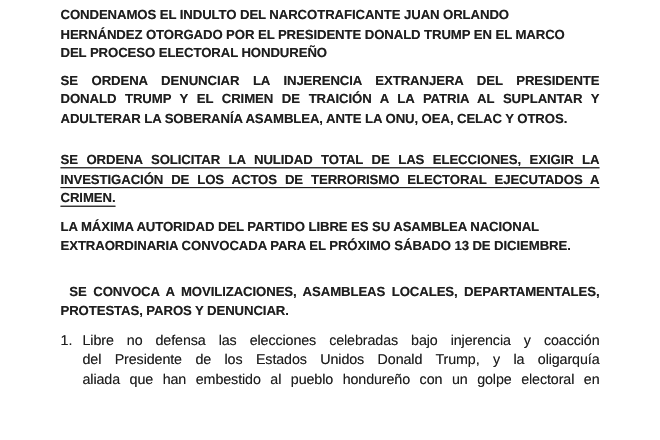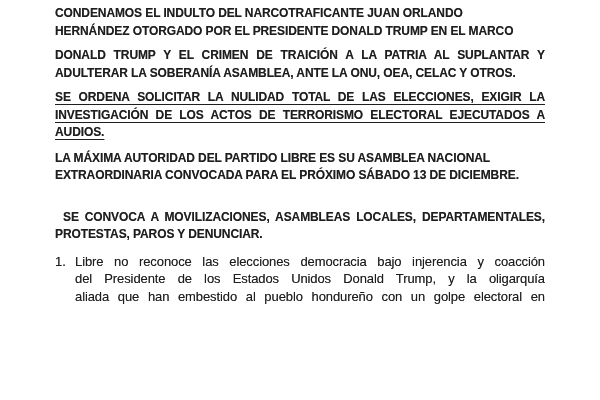--- a/index.html
+++ b/index.html
@@ -25,67 +25,69 @@
   .center { text-align: left; white-space: nowrap; }
   .j { text-align: justify; text-align-last: justify; }
   .left { text-align: left; text-align-last: left; }
   .indent { text-indent: 8px; }
   .u {
     text-decoration: underline;
     text-underline-offset: 2.5px;
     text-decoration-thickness: 1.3px;
   }
   .para-2 { margin-top: 7px; }
-  .para-3 { margin-top: 7px; }
+  .para-3 { margin-top: 20px; }
   .para-4 { margin-top: 8px; }
   .para-5 { margin-top: 24px; }
   .para-6 { margin-top: 9px; }
   .list { display: flex; margin-top: 9px; }
   .num {
     flex: 0 0 20px;
     font-size: 13px;
     line-height: 17.5px;
     text-shadow: 0 0 0.5px rgba(30,30,30,0.55);
   }
   .li-body { flex: 1; min-width: 0; }
 </style>
 </head>
 <body>
 
 <div class="page">
 
   <div class="para-1">
     <div class="ln b center">CONDENAMOS EL INDULTO DEL NARCOTRAFICANTE JUAN ORLANDO</div>
     <div class="ln b center">HERNÁNDEZ OTORGADO POR EL PRESIDENTE DONALD TRUMP EN EL MARCO</div>
+    <div class="ln b center">DEL PROCESO ELECTORAL HONDUREÑO</div>
   </div>
 
   <div class="para-2">
+    <div class="ln b j">SE ORDENA DENUNCIAR LA INJERENCIA EXTRANJERA DEL PRESIDENTE</div>
     <div class="ln b j">DONALD TRUMP Y EL CRIMEN DE TRAICIÓN A LA PATRIA AL SUPLANTAR Y</div>
     <div class="ln b left">ADULTERAR LA SOBERANÍA ASAMBLEA, ANTE LA ONU, OEA, CELAC Y OTROS.</div>
   </div>
 
   <div class="para-3">
     <div class="ln b j u">SE ORDENA SOLICITAR LA NULIDAD TOTAL DE LAS ELECCIONES, EXIGIR LA</div>
     <div class="ln b j u">INVESTIGACIÓN DE LOS ACTOS DE TERRORISMO ELECTORAL EJECUTADOS A</div>
-    <div class="ln b left u">AUDIOS.</div>
+    <div class="ln b left u">CRIMEN.</div>
   </div>
 
   <div class="para-4">
     <div class="ln b center">LA MÁXIMA AUTORIDAD DEL PARTIDO LIBRE ES SU ASAMBLEA NACIONAL</div>
     <div class="ln b center">EXTRAORDINARIA CONVOCADA PARA EL PRÓXIMO SÁBADO 13 DE DICIEMBRE.</div>
   </div>
 
   <div class="para-5">
     <div class="ln b j indent">SE CONVOCA A MOVILIZACIONES, ASAMBLEAS LOCALES, DEPARTAMENTALES,</div>
     <div class="ln b left">PROTESTAS, PAROS Y DENUNCIAR.</div>
   </div>
 
 
   <div class="list">
     <div class="num">1.</div>
     <div class="li-body">
-      <div class="ln reg j">Libre no reconoce las elecciones democracia bajo injerencia y coacción</div>
+      <div class="ln reg j">Libre no defensa las elecciones celebradas bajo injerencia y coacción</div>
       <div class="ln reg j">del Presidente de los Estados Unidos Donald Trump, y la oligarquía</div>
       <div class="ln reg j">aliada que han embestido al pueblo hondureño con un golpe electoral en</div>
     </div>
   </div>
 
 </div>
 
 </body></html>

